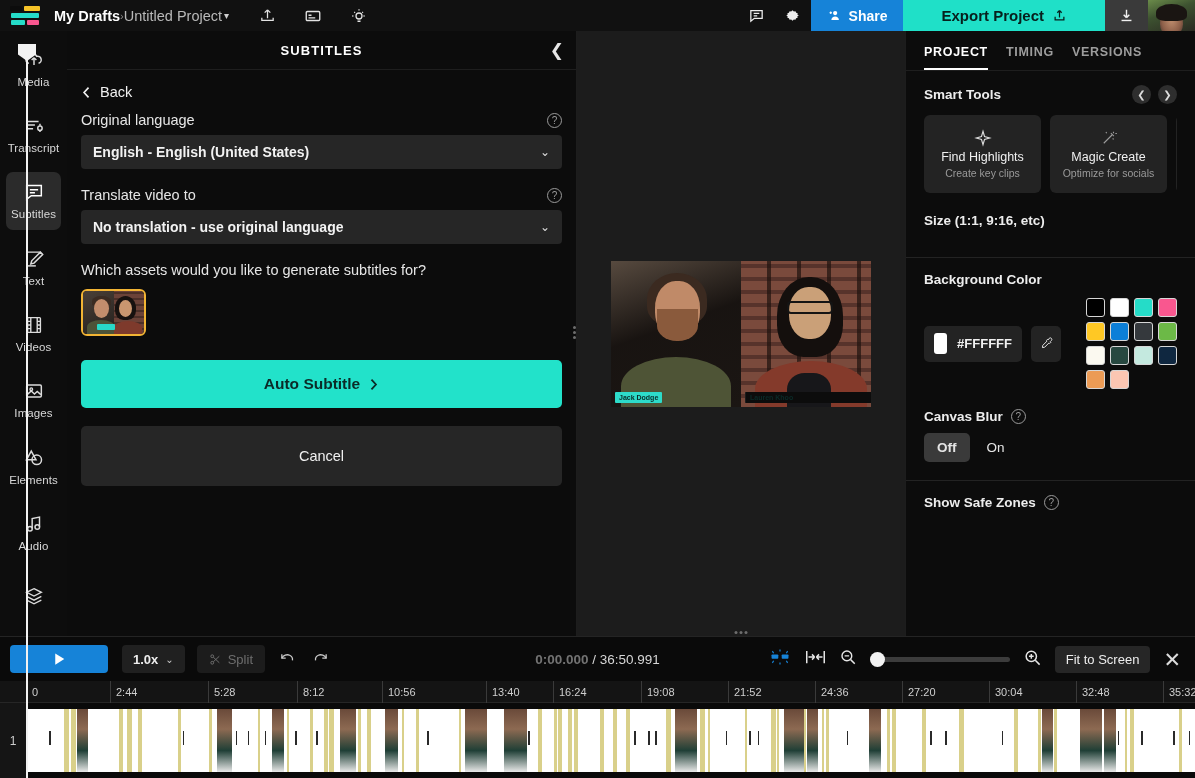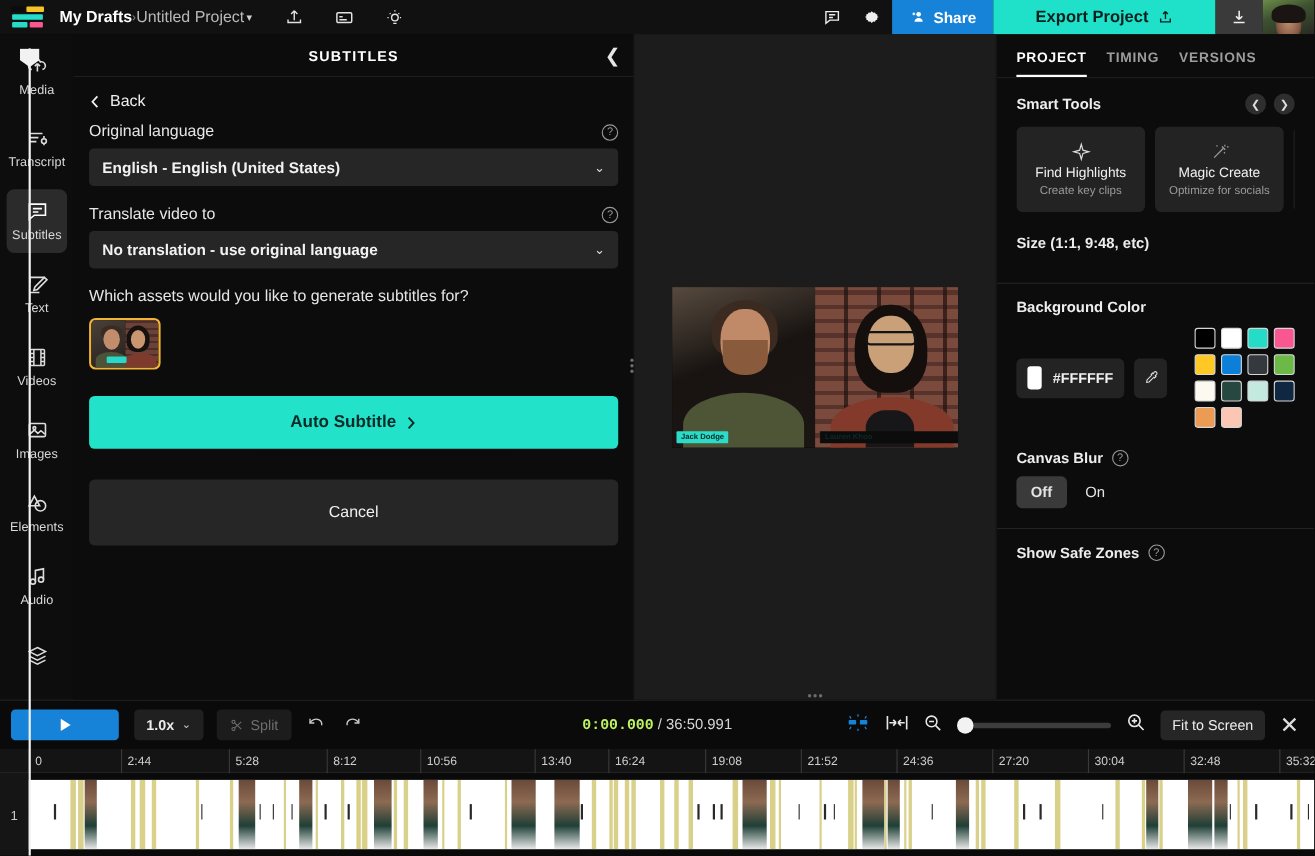--- a/index.html
+++ b/index.html
@@ -97,21 +97,21 @@
   .thumb-face-r { position:absolute; right:12px; top:9px; width:13px; height:17px; border-radius:50%; background:#c9966f; }
   .thumb-hair-r { position:absolute; right:8px; top:5px; width:21px; height:24px; border-radius:50% 50% 40% 40%; background:#17110f; }
   .thumb-body-r { position:absolute; right:2px; bottom:0; width:28px; height:13px; border-radius:50% 50% 0 0; background:#7e3a2c; }
   .thumb-cap { position:absolute; left:14px; bottom:4px; background:#28d8c8; height:6px; width:18px; border-radius:1px; }
   .btn-primary {
     margin-top: 24px; height: 48px; background: #22e2ca; border-radius: 5px; display: flex;
     align-items: center; justify-content: center; gap: 8px; cursor: pointer;
     color: #0b2b27; font-size: 15.5px; font-weight: bold;
   }
   .btn-secondary {
-    margin-top: 28px; height: 60px; background: #262626; border-radius: 5px; display: flex;
+    margin-top: 18px; height: 60px; background: #262626; border-radius: 5px; display: flex;
     align-items: center; justify-content: center; cursor: pointer; color: #f0f0f0; font-size: 14.5px;
   }
   .drag-handle {
     position: absolute; right: -1px; top: 290px; width: 5px; height: 22px;
     display: flex; flex-direction: column; gap: 2px; align-items: center; justify-content: center; cursor: col-resize;
   }
   .drag-dot { width: 3px; height: 3px; background: #6d6d6d; border-radius: 50%; }
 
   
   .canvas-area { flex: 1; background: #1c1c1c; display: flex; align-items: center; justify-content: center; position: relative; min-width: 0; }
@@ -178,21 +178,21 @@
   
   .bottom { flex: 0 0 142px; background: #0a0a0a; display: flex; flex-direction: column; border-top: 1px solid #242424; }
   .transport { height: 44px; display: flex; align-items: center; padding: 0 10px; position: relative; }
   .play-btn { width: 98px; height: 28px; background: #1683d8; border-radius: 4px; display: flex; align-items: center; justify-content: center; cursor: pointer; }
   .speed { margin-left: 14px; height: 28px; background: #202020; border-radius: 4px; display: flex; align-items: center; gap: 7px; padding: 0 11px; cursor: pointer; }
   .speed-t { font-size: 13px; font-weight: bold; color: #ededed; }
   .split { margin-left: 12px; height: 28px; background: #1c1c1c; border-radius: 4px; display: flex; align-items: center; gap: 6px; padding: 0 12px; cursor: pointer; color: #6e6e6e; font-size: 13px; }
   .hist { margin-left: 14px; display: flex; gap: 16px; }
   .hic { cursor: pointer; color: #c9c9c9; }
   .tc { position: absolute; left: 50%; transform: translateX(-50%); font-size: 13.5px; color: #d6d6d6; }
-  .tc b { color: #bef264; font-family: Liberation Mono, monospace; }
+  .tc b { color: #737373; }
   .tright { margin-left: auto; display: flex; align-items: center; gap: 13px; }
   .zslider { width: 140px; height: 5px; background: #3c3c3c; border-radius: 3px; position: relative; cursor: pointer; }
   .zknob { position: absolute; left: 0; top: -5px; width: 15px; height: 15px; border-radius: 50%; background: #f2f2f2; }
   .fit { height: 27px; background: #262626; border-radius: 4px; display: flex; align-items: center; padding: 0 11px; font-size: 13px; color: #ededed; cursor: pointer; }
   .closex { cursor: pointer; color: #dcdcdc; font-size: 21px; line-height: 1; padding-right: 4px; }
 
   .ruler { height: 22px; background: #141414; position: relative; display: flex; border-bottom: 1px solid #262626; }
   .tick { position: absolute; top: 0; height: 22px; border-left: 1px solid #3a3a3a; padding-left: 5px; font-size: 11px; color: #cfcfcf; line-height: 22px; }
   .tracks { flex: 1; display: flex; min-height: 0; }
   .track-gutter { width: 26px; background: #151515; display: flex; align-items: center; justify-content: center; font-size: 12px; color: #cdcdcd; flex: 0 0 26px; }
@@ -479,21 +479,21 @@
             <span class="tool-name">Magic Create</span>
             <span class="tool-sub">Optimize for socials</span>
           </div>
           <div class="tool-card cut">
             
           </div>
         </div>
       </div>
 
       <div class="rsec" style="padding-top:20px">
-        <div class="rsec-label">Size (1:1, 9:48, etc)</div>
+        <div class="rsec-label">Size (1:1, 9:16, etc)</div>
       </div>
 
       <div class="divider"></div>
 
       <div class="rsec" style="padding-top:14px">
         <div class="rsec-label">Background Color</div>
         <div class="bg-row">
           <div class="hexfield">
             <span class="hexsw" style="background:#FFFFFF"></span>
             <span class="hextext">#FFFFFF</span>

